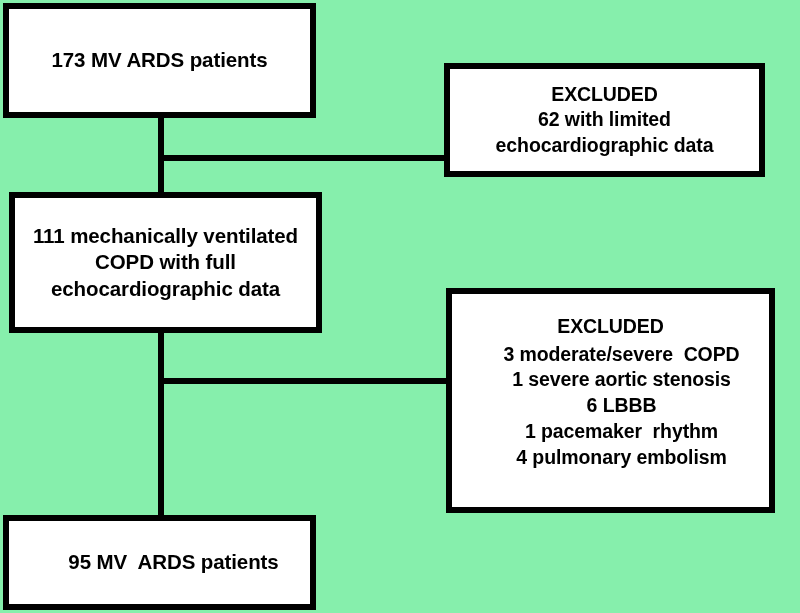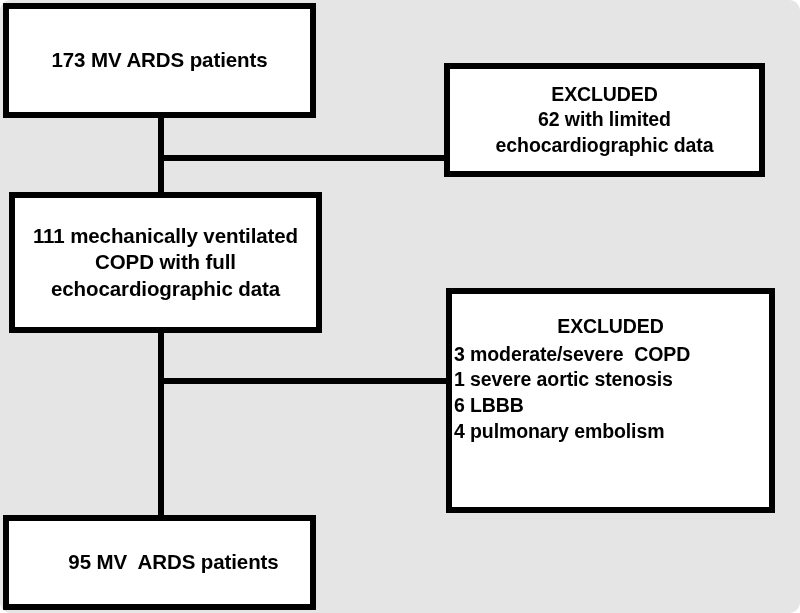--- a/index.html
+++ b/index.html
@@ -9,23 +9,22 @@
     background: #ffffff;
   }
   body {
     font-family: "Liberation Sans", sans-serif;
     -webkit-font-smoothing: antialiased;
   }
   #flowchart {
     position: relative;
     width: 800px;
     height: 613px;
-    background: #e5e5e5;
+    background: #86efac;
     overflow: hidden;
-    border-radius: 11px;
   }
 
   
   .fc-box {
     position: absolute;
     box-sizing: border-box;
     background: #ffffff;
     border: 6px solid #000000;
     display: flex;
     flex-direction: column;
@@ -73,23 +72,23 @@
     font-size: 19.5px;
     line-height: 1.32;
     padding: 20px 0 0 0;
   }
   #box-excluded-comorbid .excl-title {
     text-align: center;
     display: block;
     margin-bottom: 2px;
   }
   #box-excluded-comorbid .excl-item {
-    text-align: left;
+    text-align: center;
     display: block;
-    padding-left: 2px;
+    padding-left: 22px;
     white-space: pre;
   }
 
   
   .conn {
     position: absolute;
     background: #000000;
   }
   #stem-initial-to-full   { left: 158px; top: 118px; width: 6px; height: 74px; }
   #stem-full-to-final     { left: 158px; top: 333px; width: 6px; height: 182px; }
@@ -120,20 +119,21 @@
     <span class="line">111 mechanically ventilated</span>
     <span class="line">COPD with full</span>
     <span class="line">echocardiographic data</span>
   </div>
 
   <div class="fc-box" id="box-excluded-comorbid">
     <span class="excl-title">EXCLUDED</span>
     <span class="excl-item">3 moderate/severe  COPD</span>
     <span class="excl-item">1 severe aortic stenosis</span>
     <span class="excl-item">6 LBBB</span>
+    <span class="excl-item">1 pacemaker  rhythm</span>
     <span class="excl-item">4 pulmonary embolism</span>
   </div>
 
   <div class="fc-box box-main" id="box-cohort-final">
     <span class="line">95 MV  ARDS patients</span>
   </div>
 
 </div>
 
 </body></html>

